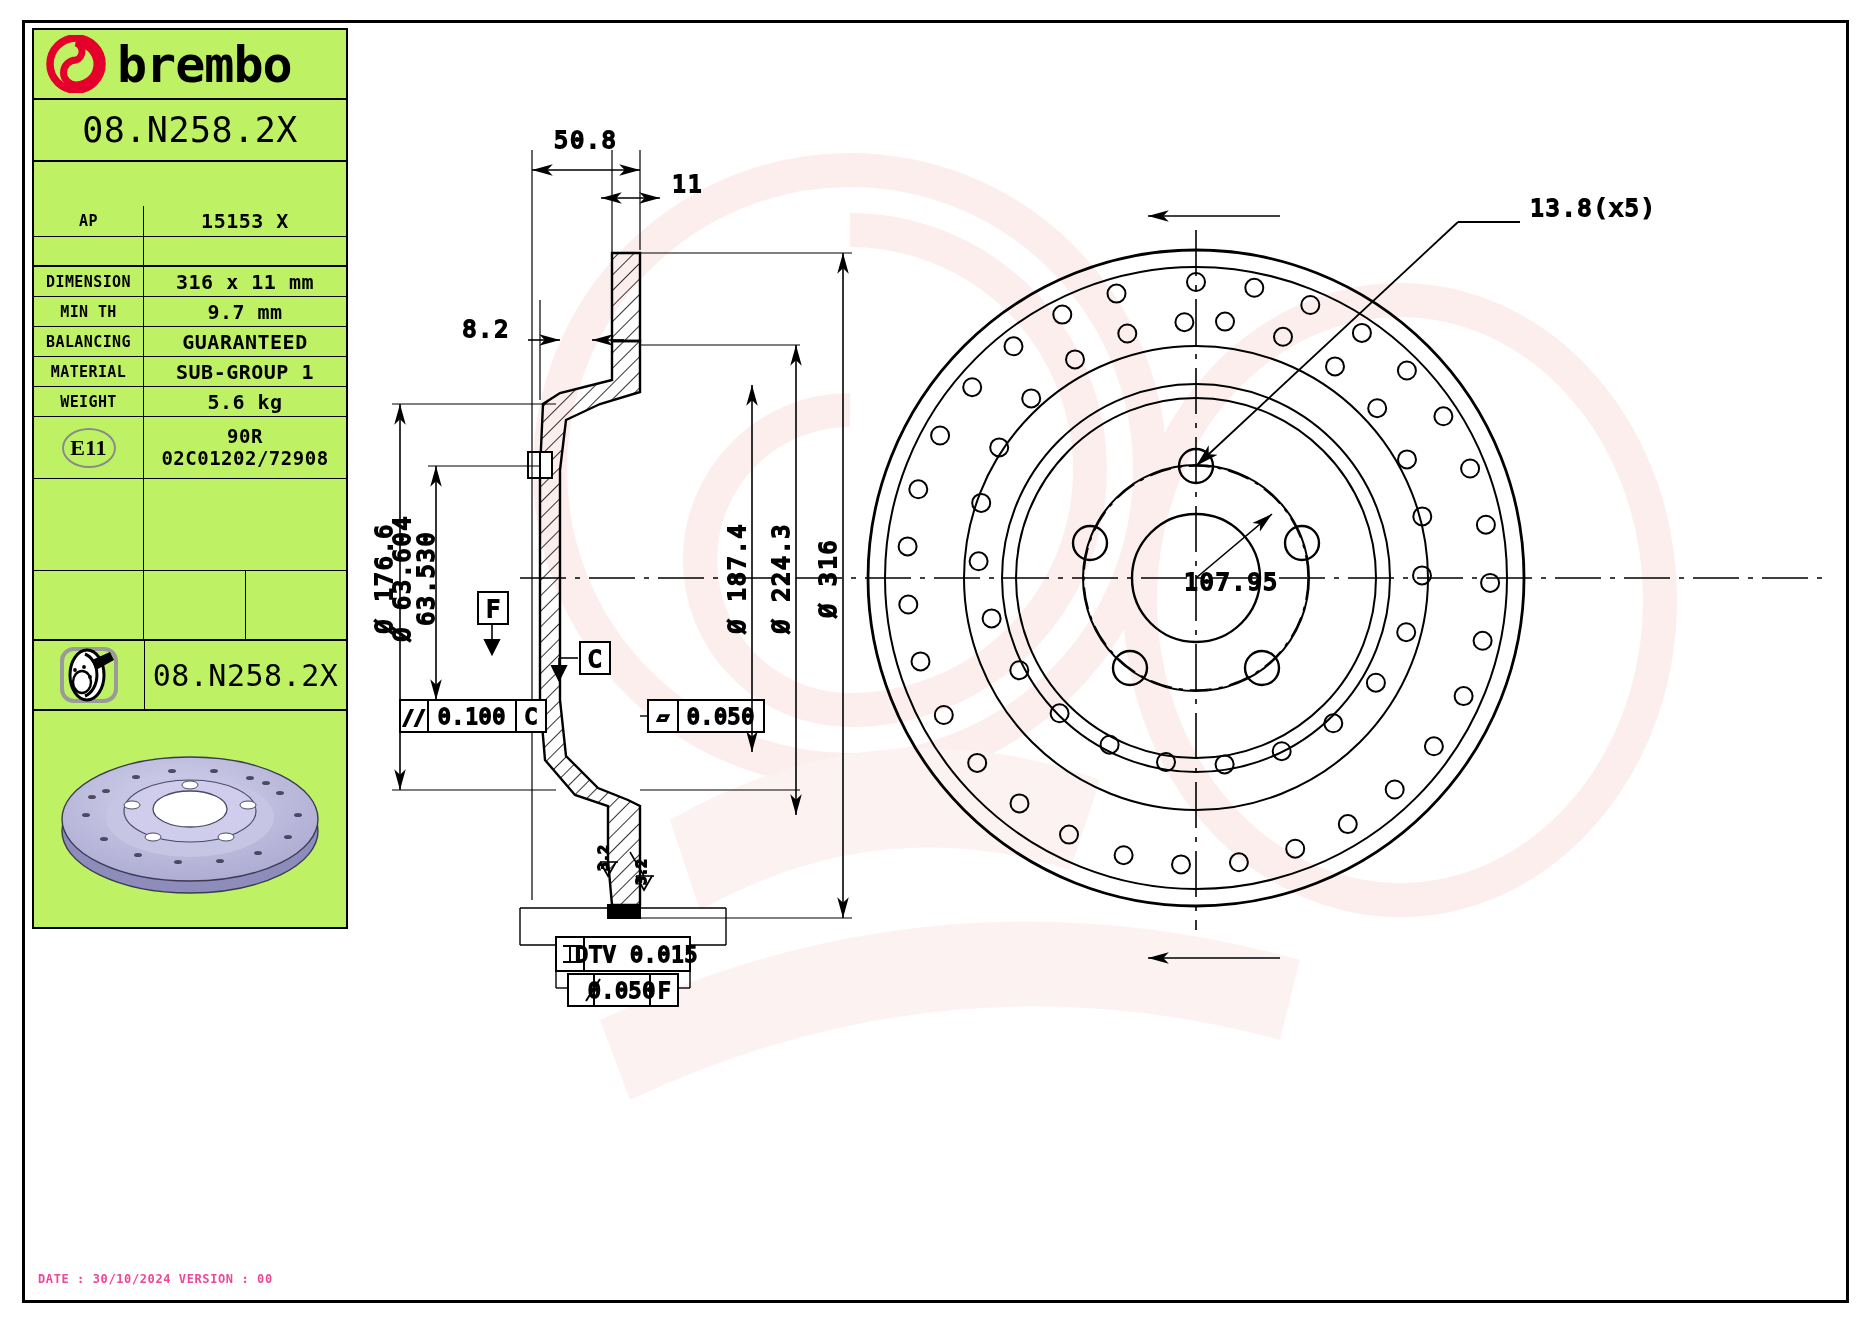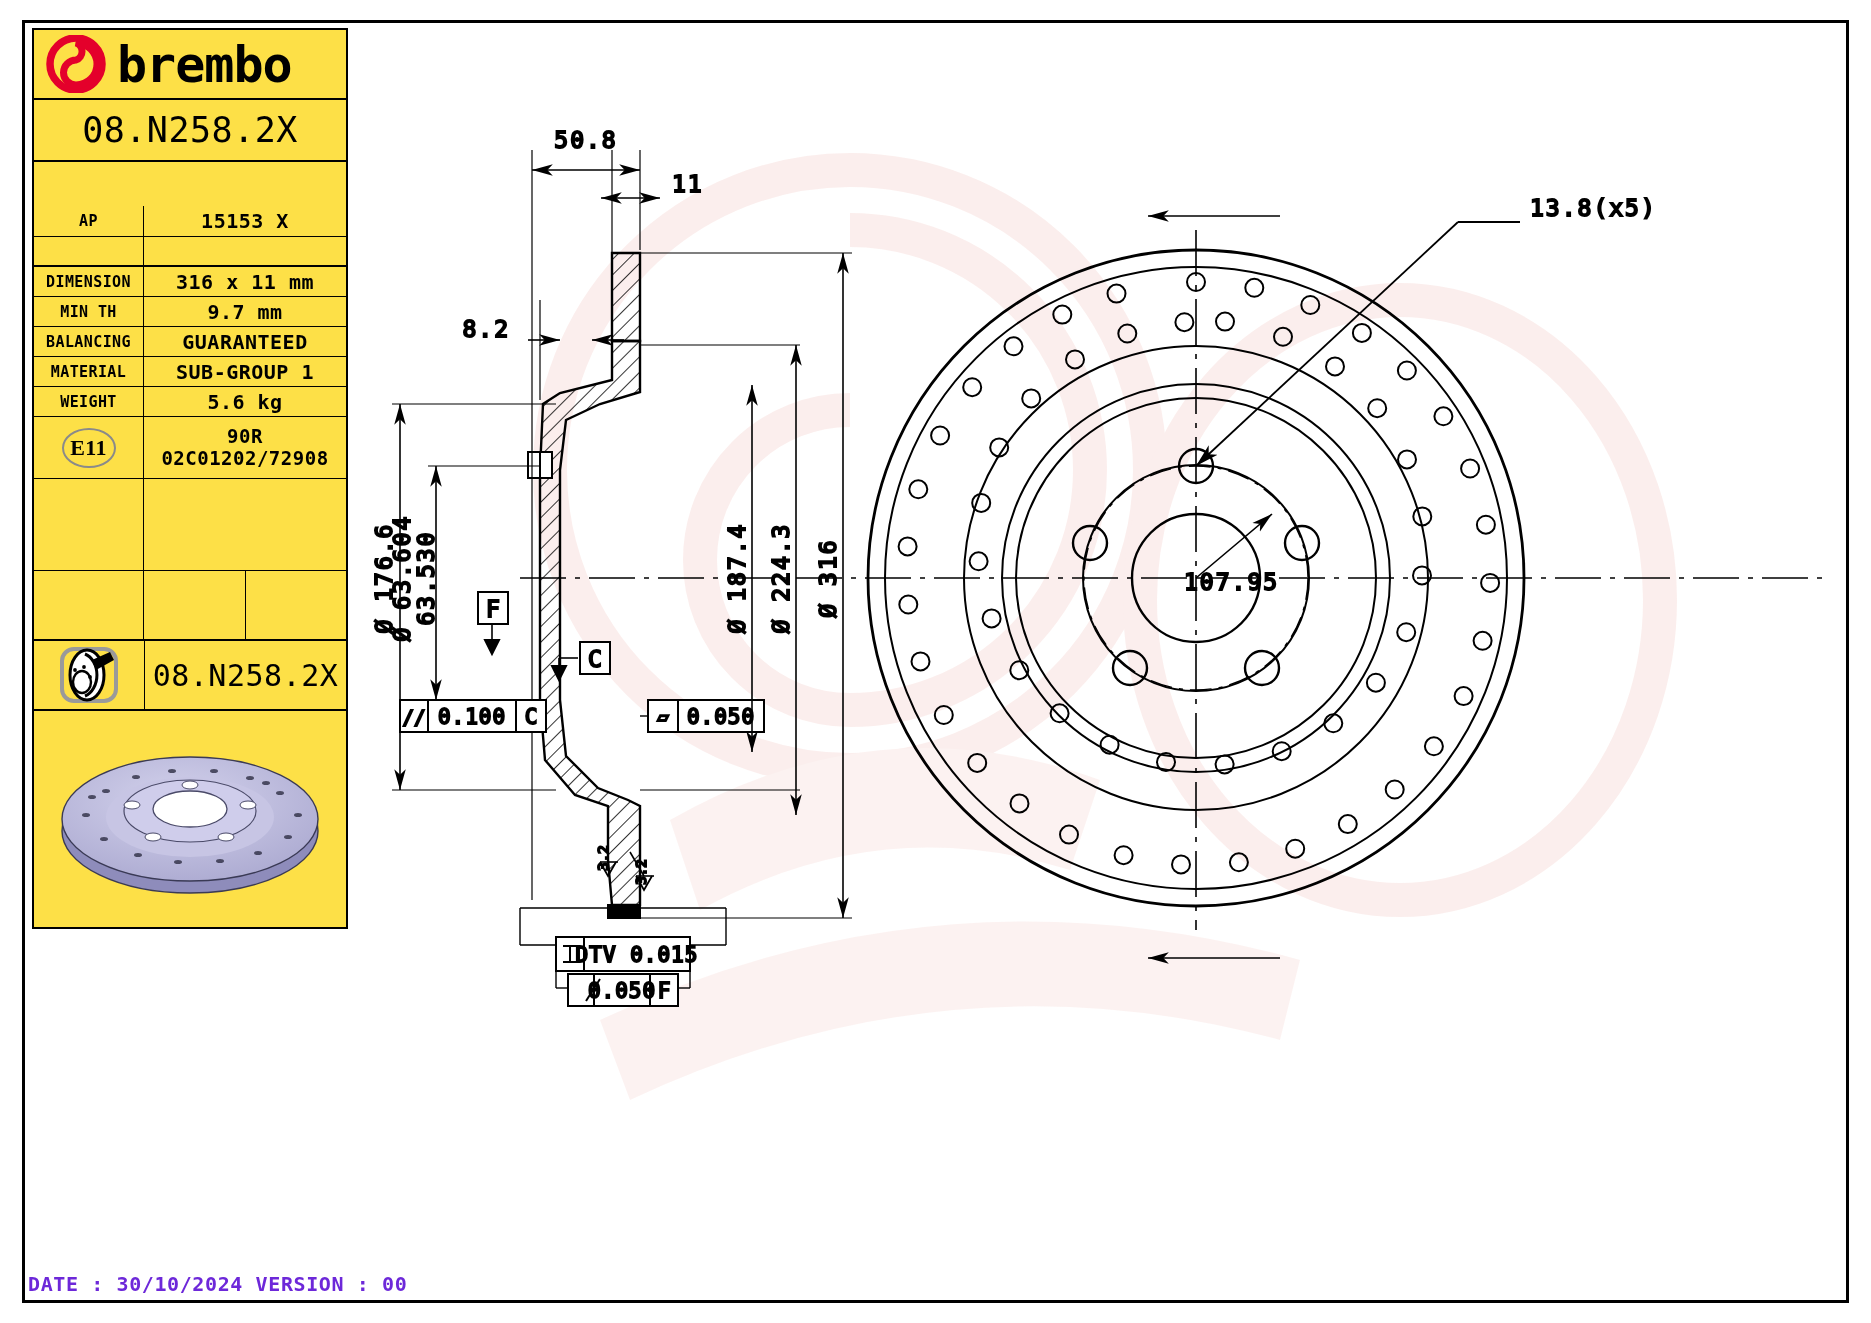--- a/index.html
+++ b/index.html
@@ -6,21 +6,21 @@
   body{font-family:"DejaVu Sans Mono","Liberation Mono",monospace;}
   #page{position:relative;width:1871px;height:1323px;background:#fff;overflow:hidden;}
 
   
   .outer-frame{position:absolute;left:22px;top:20px;width:1827px;height:1283px;border:3px solid #000;box-sizing:border-box;}
 
   
   .watermark{position:absolute;left:420px;top:40px;width:1280px;height:1230px;opacity:.30;pointer-events:none;}
 
   
-  .titleblock{position:absolute;left:32px;top:28px;width:316px;border:2.5px solid #000;box-sizing:border-box;background:#fde047;}
+  .titleblock{position:absolute;left:32px;top:28px;width:316px;border:2.5px solid #000;box-sizing:border-box;background:#bef264;}
   .tb-row{display:flex;border-bottom:1.5px solid #000;box-sizing:border-box;}
   .tb-row:last-child{border-bottom:none;}
   .tb-logo{height:68px;display:flex;align-items:center;justify-content:center;border-bottom:2.5px solid #000;}
   .tb-part{height:60px;display:flex;align-items:center;justify-content:center;border-bottom:2.5px solid #000;
            font-size:35px;letter-spacing:.5px;color:#000;}
   .tb-k{width:110px;border-right:1.5px solid #000;display:flex;align-items:center;justify-content:center;
         font-size:15px;font-weight:bold;letter-spacing:.4px;box-sizing:border-box;}
   .tb-v{flex:1;display:flex;align-items:center;justify-content:center;font-size:20px;font-weight:bold;
         letter-spacing:.5px;box-sizing:border-box;text-align:center;}
   .h30{height:31px;margin-top:44px;} .h42{height:30px;} .h62{height:62px;} .h70{height:70px;} .h92{height:92px;}
@@ -28,21 +28,21 @@
   .e11{width:50px;height:36px;border:2.4px solid #8a8a8a;border-radius:50%;display:flex;align-items:center;
        justify-content:center;font-family:Liberation Serif, serif;font-weight:bold;font-size:22px;}
   .tb-v small{display:block;line-height:1.12;font-size:19px;}
   .tb-splitcell{flex:1;display:flex;}
   .tb-sub{flex:1;border-right:1.5px solid #000;}
   .tb-sub:last-child{border-right:none;}
   .tb-icon{width:110px;border-right:1.5px solid #000;display:flex;align-items:center;justify-content:center;}
   .tb-pn2{flex:1;display:flex;align-items:center;justify-content:center;font-size:30px;letter-spacing:.5px;}
   .tb-photo{height:216px;display:flex;align-items:center;justify-content:center;}
 
-  .footer-date{position:absolute;left:28px;top:1272px;font-size:20px;font-weight:bold;letter-spacing:.6px;color:#6d28d9;}
+  .footer-date{position:absolute;left:38px;top:1272px;font-size:12px;font-weight:bold;letter-spacing:.6px;color:#ec4899;}
 
   
   .dwg{position:absolute;left:0;top:0;width:1871px;height:1323px;}
   text{font-family:"DejaVu Sans Mono","Liberation Mono",monospace;fill:#000;}
 </style>
 </head>
 <body>
 
 <div id="page">
 

